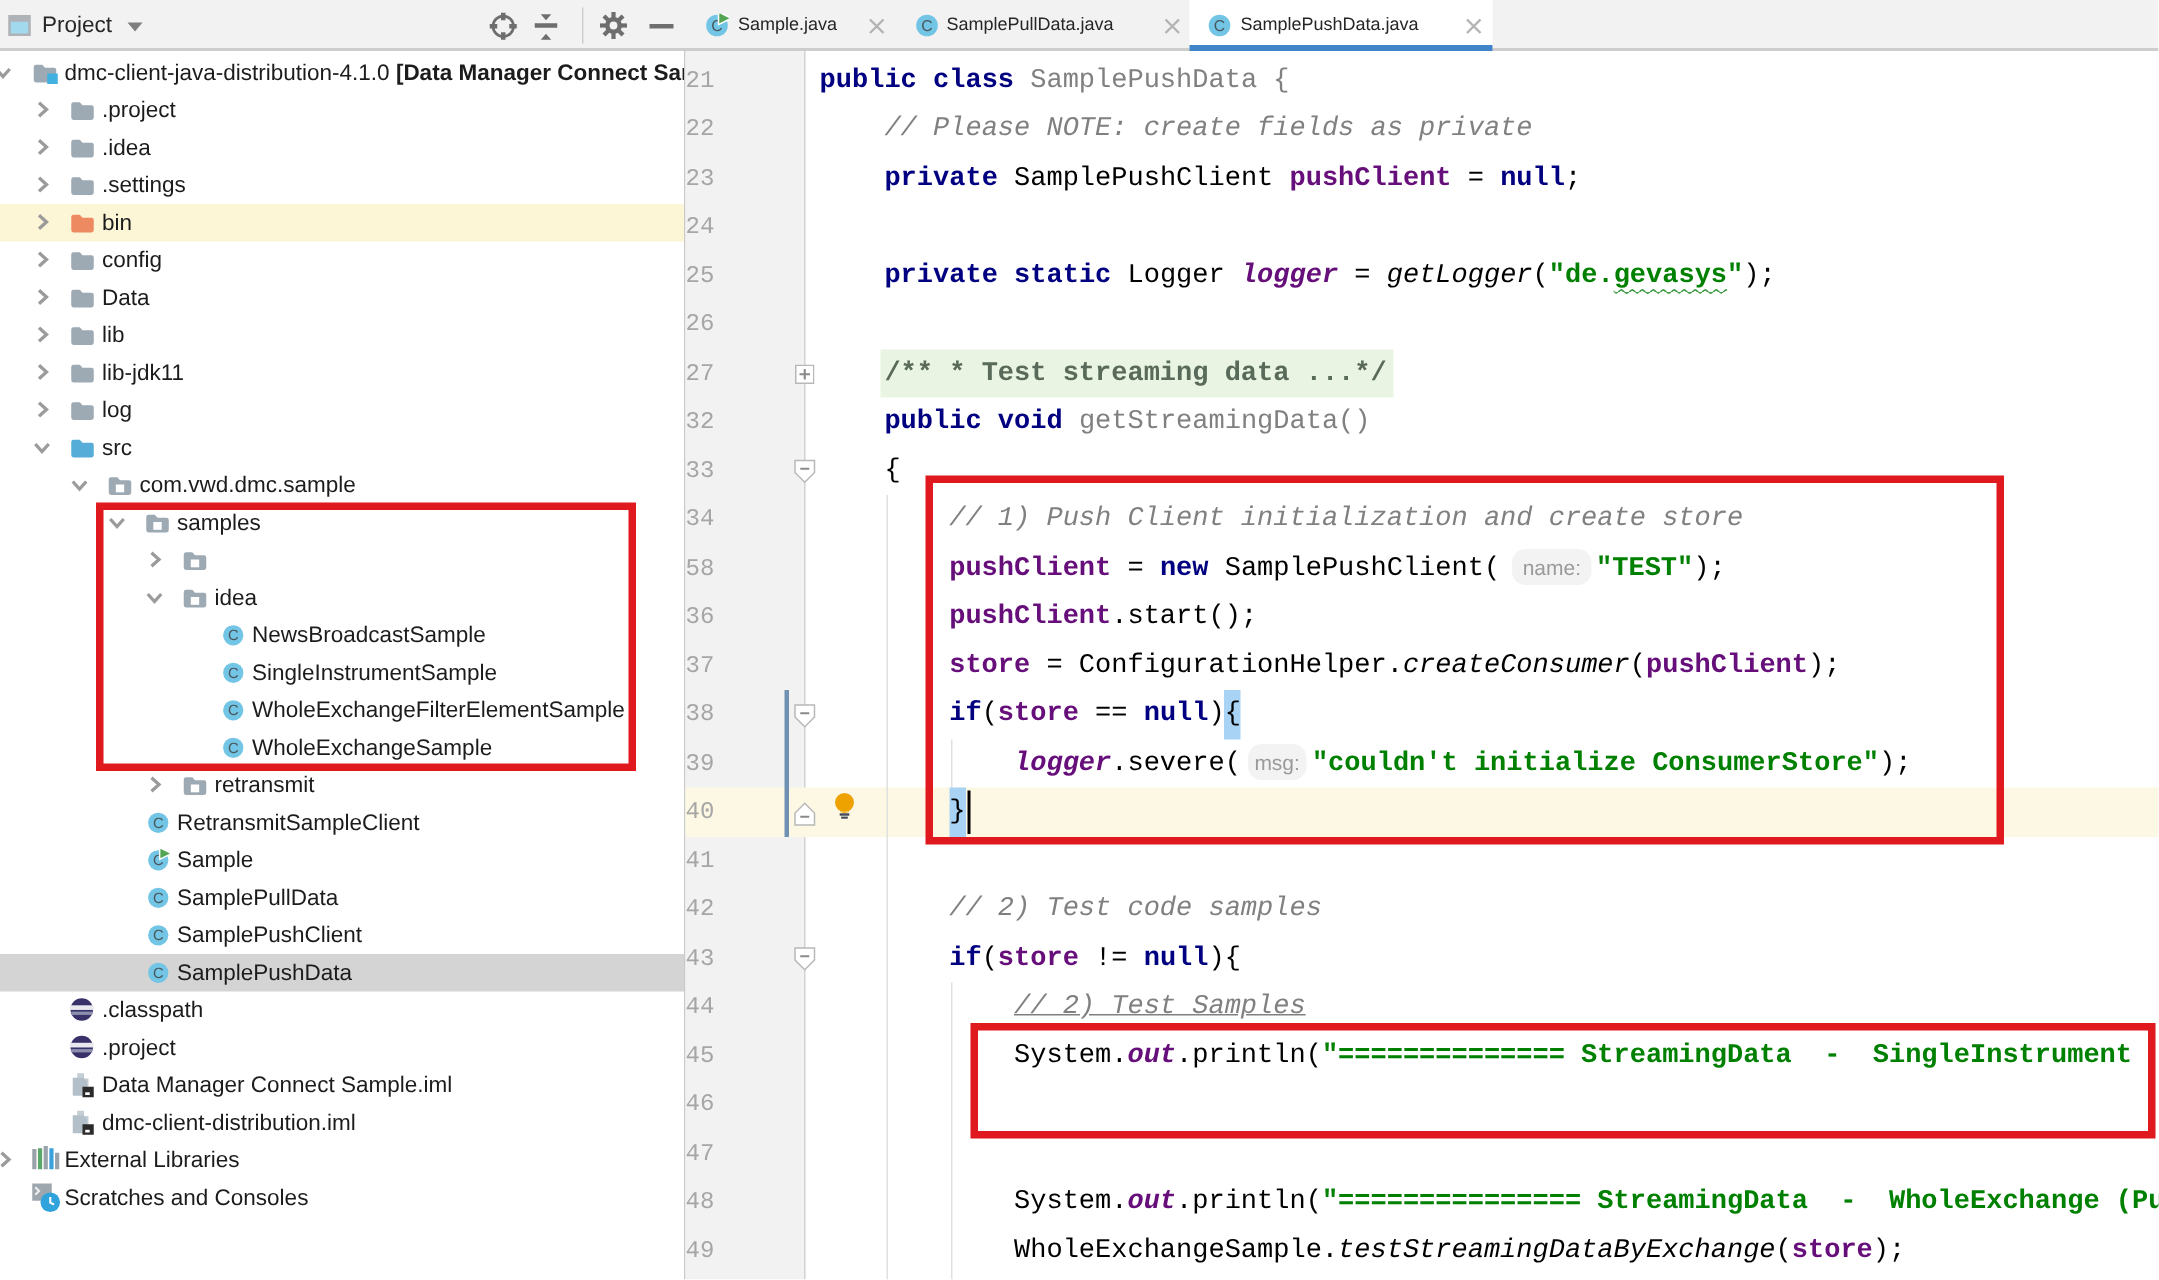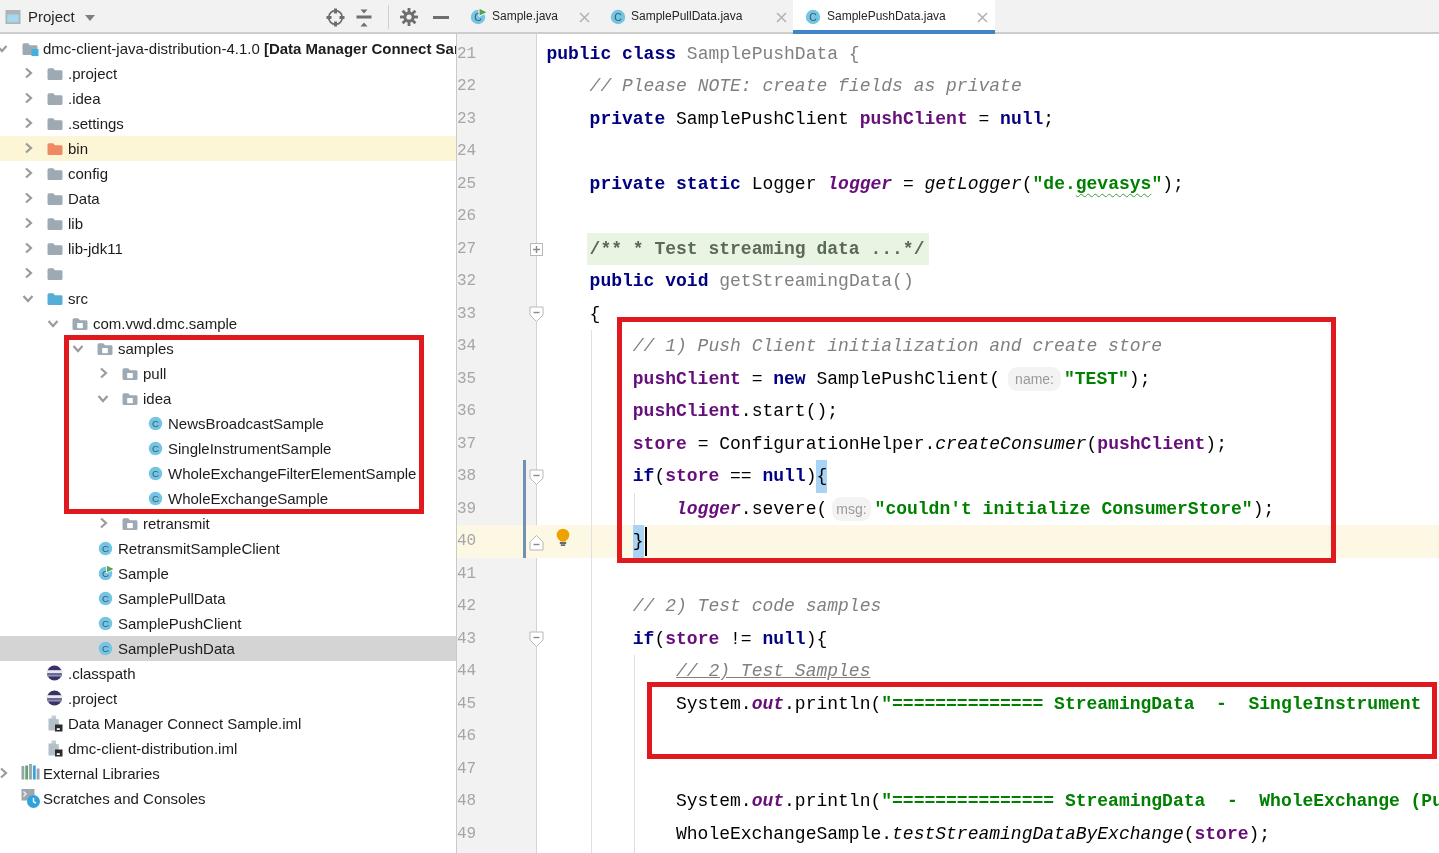--- a/index.html
+++ b/index.html
@@ -151,20 +151,21 @@
 <svg class="abs" style="left:45.5px;top:239.5px" width="18" height="18" viewBox="0 0 18 18">
       <path d="M1.5,5 Q1.5,3.2 3,3.2 L7.2,3.2 L9,5.2 L15,5.2 Q16.5,5.2 16.5,6.6 L16.5,13.4 Q16.5,15 15,15 L3,15 Q1.5,15 1.5,13.4 Z" fill="#9da9b3"></path>
     </svg>
 <div class="trow" style="top:236px"><span style="position:absolute;left:68px">lib-jdk11</span></div>
 <svg class="abs" style="left:20px;top:265px" width="16" height="16">
       <polyline points="6,3.5 11,8 6,12.5" fill="none" stroke="#9b9b9b" stroke-width="2.2"></polyline>
     </svg>
 <svg class="abs" style="left:45.5px;top:264.5px" width="18" height="18" viewBox="0 0 18 18">
       <path d="M1.5,5 Q1.5,3.2 3,3.2 L7.2,3.2 L9,5.2 L15,5.2 Q16.5,5.2 16.5,6.6 L16.5,13.4 Q16.5,15 15,15 L3,15 Q1.5,15 1.5,13.4 Z" fill="#9da9b3"></path>
     </svg>
+<div class="trow" style="top:261px"><span style="position:absolute;left:68px">log</span></div>
 <svg class="abs" style="left:20px;top:290px" width="16" height="16">
       <polyline points="3.5,6 8,11 12.5,6" fill="none" stroke="#9b9b9b" stroke-width="2.2"></polyline>
     </svg>
 <svg class="abs" style="left:45.5px;top:289.5px" width="18" height="18" viewBox="0 0 18 18">
       <path d="M1.5,5 Q1.5,3.2 3,3.2 L7.2,3.2 L9,5.2 L15,5.2 Q16.5,5.2 16.5,6.6 L16.5,13.4 Q16.5,15 15,15 L3,15 Q1.5,15 1.5,13.4 Z" fill="#56aed8"></path>
     </svg>
 <div class="trow" style="top:286px"><span style="position:absolute;left:68px">src</span></div>
 <svg class="abs" style="left:45px;top:315px" width="16" height="16">
       <polyline points="3.5,6 8,11 12.5,6" fill="none" stroke="#9b9b9b" stroke-width="2.2"></polyline>
     </svg>
@@ -181,21 +182,20 @@
       <rect x="6.2" y="8" width="5.6" height="5.2" fill="#fff"></rect>
     </svg>
 <div class="trow" style="top:336px"><span style="position:absolute;left:118px">samples</span></div>
 <svg class="abs" style="left:95px;top:365px" width="16" height="16">
       <polyline points="6,3.5 11,8 6,12.5" fill="none" stroke="#9b9b9b" stroke-width="2.2"></polyline>
     </svg>
 <svg class="abs" style="left:120.5px;top:364.5px" width="18" height="18" viewBox="0 0 18 18">
       <path d="M1.5,5 Q1.5,3.2 3,3.2 L7.2,3.2 L9,5.2 L15,5.2 Q16.5,5.2 16.5,6.6 L16.5,13.4 Q16.5,15 15,15 L3,15 Q1.5,15 1.5,13.4 Z" fill="#9da9b3"></path>
       <rect x="6.2" y="8" width="5.6" height="5.2" fill="#fff"></rect>
     </svg>
-<div class="trow" style="top:361px"><span style="position:absolute;left:143px">pull</span></div>
 <svg class="abs" style="left:95px;top:390px" width="16" height="16">
       <polyline points="3.5,6 8,11 12.5,6" fill="none" stroke="#9b9b9b" stroke-width="2.2"></polyline>
     </svg>
 <svg class="abs" style="left:120.5px;top:389.5px" width="18" height="18" viewBox="0 0 18 18">
       <path d="M1.5,5 Q1.5,3.2 3,3.2 L7.2,3.2 L9,5.2 L15,5.2 Q16.5,5.2 16.5,6.6 L16.5,13.4 Q16.5,15 15,15 L3,15 Q1.5,15 1.5,13.4 Z" fill="#9da9b3"></path>
       <rect x="6.2" y="8" width="5.6" height="5.2" fill="#fff"></rect>
     </svg>
 <div class="trow" style="top:386px"><span style="position:absolute;left:143px">idea</span></div>
 <svg class="abs" style="left:148px;top:415.5px" width="15" height="15" viewBox="0 0 16 16">
       <circle cx="8" cy="8" r="7.2" fill="#72c5e5"></circle>
@@ -303,21 +303,21 @@
 <div class="num" style="top:37.85px">21</div>
 <div class="num" style="top:70.35px">22</div>
 <div class="num" style="top:102.85px">23</div>
 <div class="num" style="top:135.35px">24</div>
 <div class="num" style="top:167.85px">25</div>
 <div class="num" style="top:200.35px">26</div>
 <div class="num" style="top:232.85px">27</div>
 <div class="num" style="top:265.35px">32</div>
 <div class="num" style="top:297.85px">33</div>
 <div class="num" style="top:330.35px">34</div>
-<div class="num" style="top:362.85px">35</div>
+<div class="num" style="top:362.85px">58</div>
 <div class="num" style="top:395.35px">36</div>
 <div class="num" style="top:427.85px">37</div>
 <div class="num" style="top:460.35px">38</div>
 <div class="num" style="top:492.85px">39</div>
 <div class="num" style="top:525.35px">40</div>
 <div class="num" style="top:557.85px">41</div>
 <div class="num" style="top:590.35px">42</div>
 <div class="num" style="top:622.85px">43</div>
 <div class="num" style="top:655.35px">44</div>
 <div class="num" style="top:687.85px">45</div>

